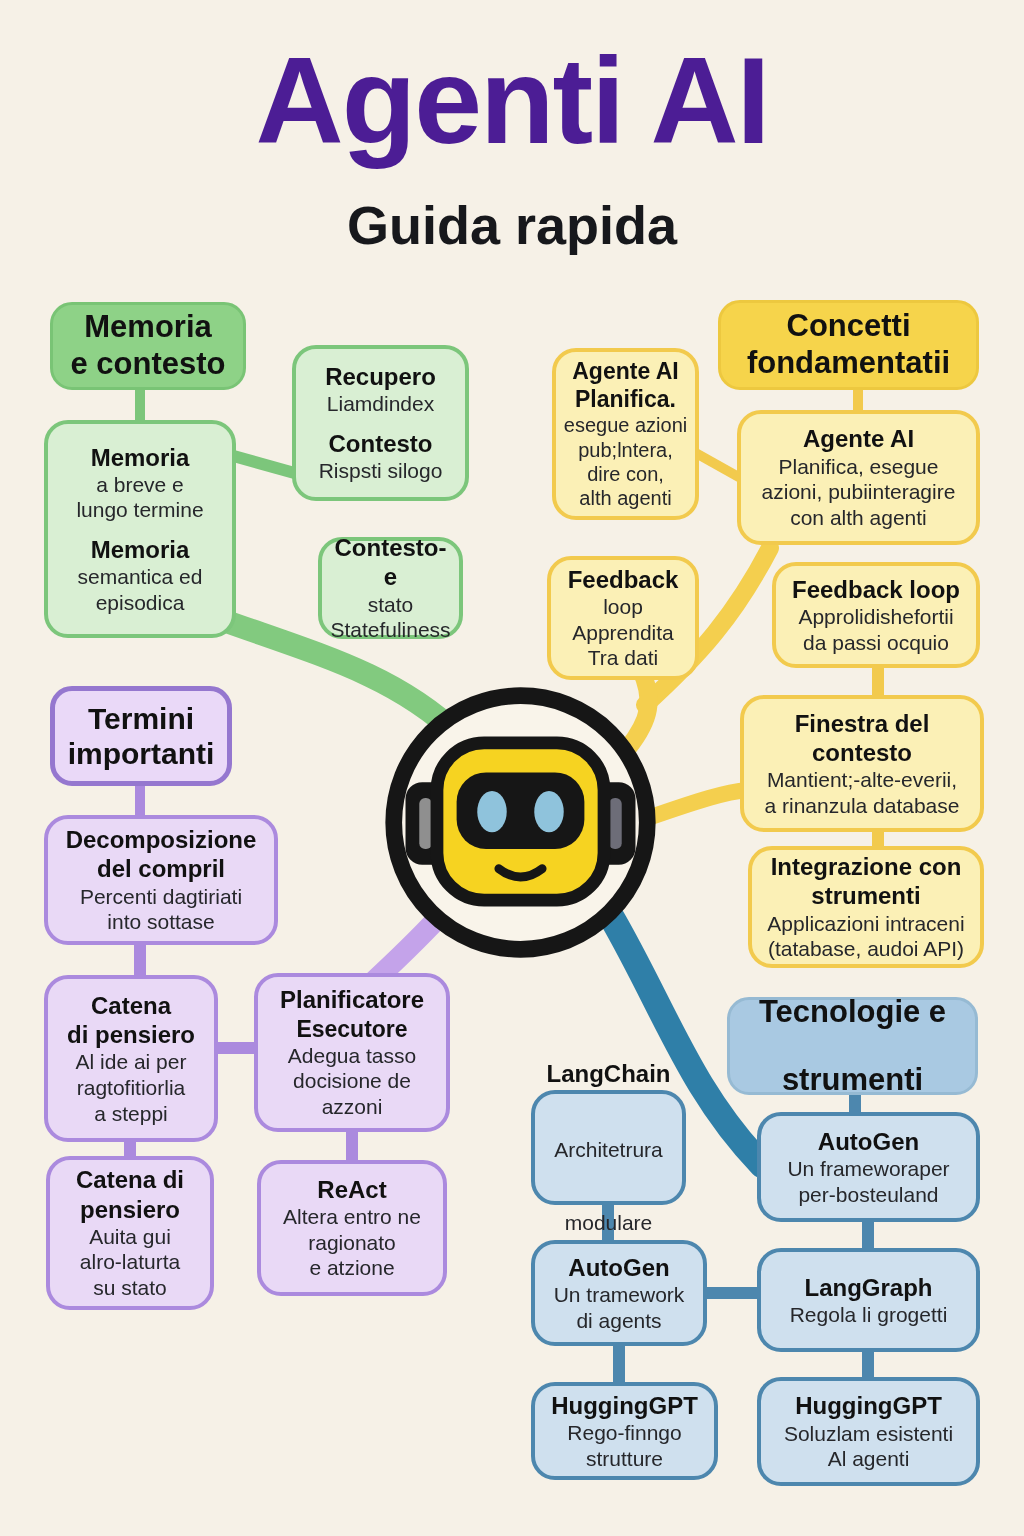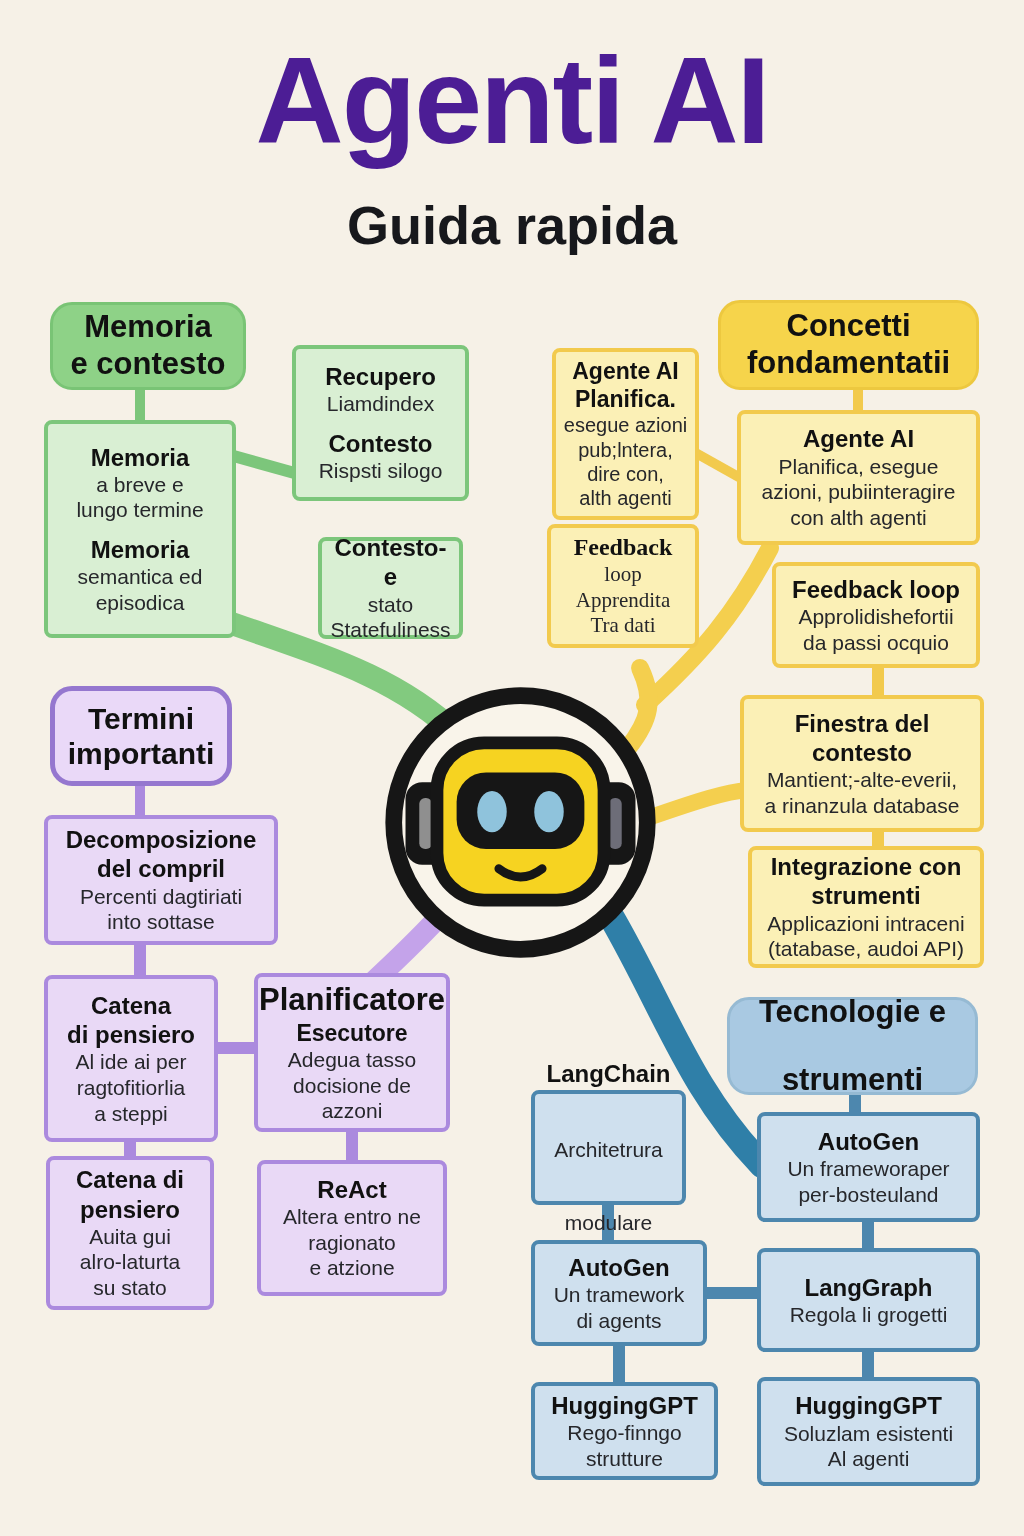--- a/index.html
+++ b/index.html
@@ -11,21 +11,21 @@
          font-size:54px;font-weight:bold;color:#17181c;line-height:1.1;}
   .connectors{position:absolute;left:0;top:0;width:1024px;height:1536px;}
   .hdr{position:absolute;box-sizing:border-box;border-radius:22px;display:flex;flex-direction:column;
        align-items:center;justify-content:center;text-align:center;font-weight:bold;
        font-size:31px;line-height:1.18;color:#111;}
   .hdr span{display:block;}
   .hdr.g{background:#8ed287;border:3px solid #79c475;}
   .hdr.y{background:#f6d44b;border:3px solid #edc83f;}
   .hdr.p{background:#ead9f8;border:5px solid #9577cf;}
   .hdr.b{background:#a9c9e2;border:3px solid #96bad3;gap:31px;}
-  .box{position:absolute;box-sizing:border-box;border-radius:8px;display:flex;flex-direction:column;
+  .box{position:absolute;box-sizing:border-box;border-radius:24px;display:flex;flex-direction:column;
        align-items:center;justify-content:center;text-align:center;font-size:21px;
        line-height:1.22;color:#26272b;padding:8px 6px;}
   .box span{display:block;}
   .box .bh{font-weight:bold;font-size:24px;color:#111;}
   .box .gap{height:12px;}
   .box.g{background:#d9efd3;border:4px solid #7cc67b;}
   .box.y{background:#fbf0b6;border:4px solid #f2ca4d;}
   .box.p{background:#e9d9f6;border:4px solid #ab8ade;}
   .box.b{background:#cfe0ee;border:4px solid #4d87ae;}
   .box.sm{font-size:20px;}
@@ -107,21 +107,21 @@
     <span>pub;lntera,</span>
     <span>dire con,</span>
     <span>alth agenti</span>
   </div>
   <div class="box y" style="left:737px;top:410px;width:243px;height:135px;">
     <span class="bh">Agente AI</span>
     <span>Planifica, esegue</span>
     <span>azioni, pubiinteragire</span>
     <span>con alth agenti</span>
   </div>
-  <div class="box y" style="left:547px;top:524px;width:152px;height:124px;font-family:Liberation Serif, serif;">
+  <div class="box y" style="left:547px;top:556px;width:152px;height:124px;">
     <span class="bh">Feedback</span>
     <span>loop</span>
     <span>Apprendita</span>
     <span>Tra dati</span>
   </div>
   <div class="box y" style="left:772px;top:562px;width:208px;height:106px;">
     <span class="bh">Feedback loop</span>
     <span>Approlidishefortii</span>
     <span>da passi ocquio</span>
   </div>
@@ -149,21 +149,21 @@
     <span>into sottase</span>
   </div>
   <div class="box p" style="left:44px;top:975px;width:174px;height:167px;">
     <span class="bh">Catena</span>
     <span class="bh">di pensiero</span>
     <span>Al ide ai per</span>
     <span>ragtofitiorlia</span>
     <span>a steppi</span>
   </div>
   <div class="box p" style="left:254px;top:973px;width:196px;height:159px;">
-    <span class="bh" style="font-size:31px;">Planificatore</span>
+    <span class="bh" style="font-size:24px;">Planificatore</span>
     <span class="bh" style="font-size:23px;">Esecutore</span>
     <span>Adegua tasso</span>
     <span>docisione de</span>
     <span>azzoni</span>
   </div>
   <div class="box p" style="left:257px;top:1160px;width:190px;height:136px;">
     <span class="bh">ReAct</span>
     <span>Altera entro ne</span>
     <span>ragionato</span>
     <span>e atzione</span>

